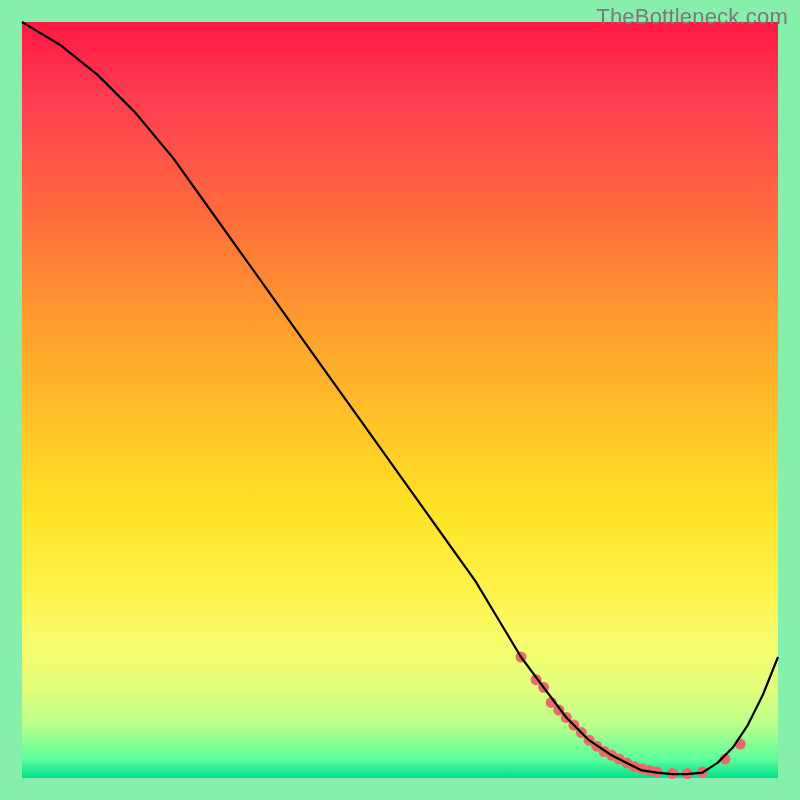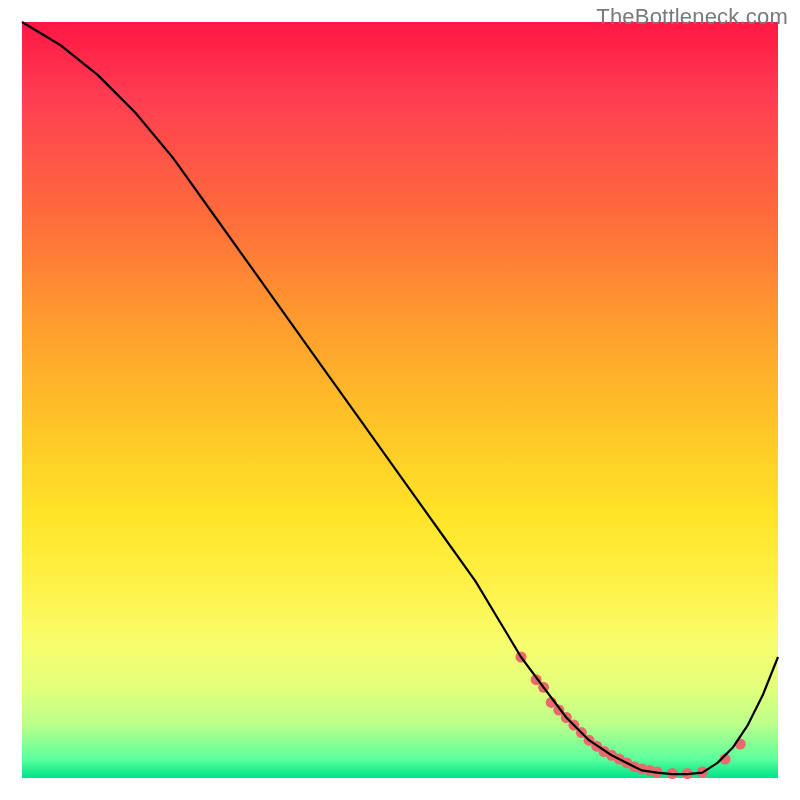--- a/index.html
+++ b/index.html
@@ -9,21 +9,21 @@
     height: 800px;
     background: #000;
     overflow: hidden;
   }
   .frame {
     position: absolute;
     top: 0;
     left: 0;
     width: 800px;
     height: 800px;
-    background: #ffffff;
+    background: #86efac;
   }
   .plot-area {
     position: absolute;
     left: 22px;
     top: 22px;
     width: 756px;
     height: 756px;
     
     background: linear-gradient(to bottom,
       #ff1744 0%,

